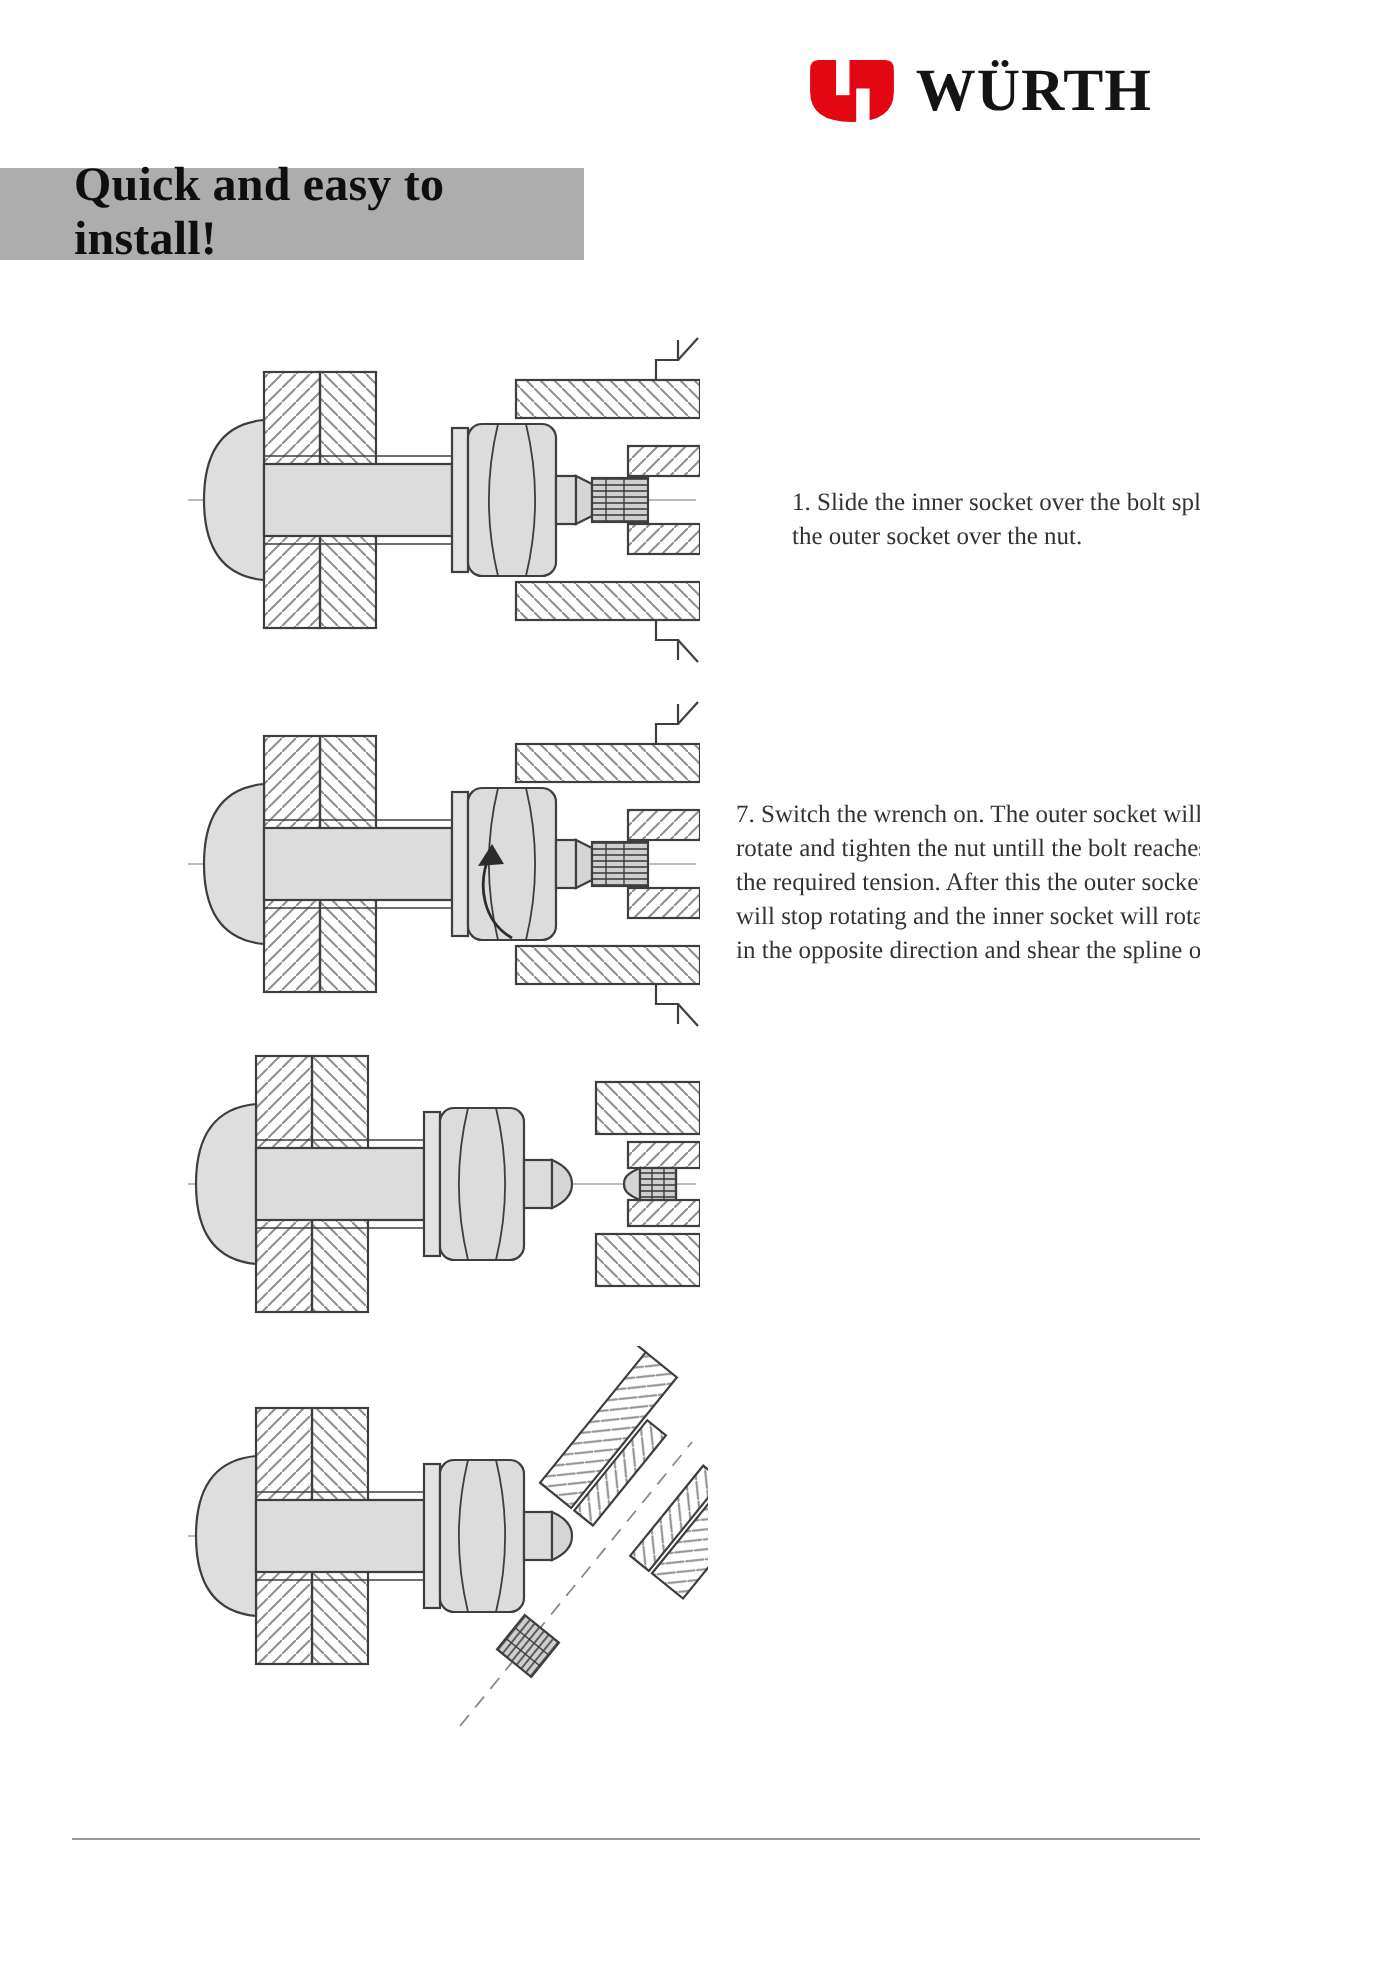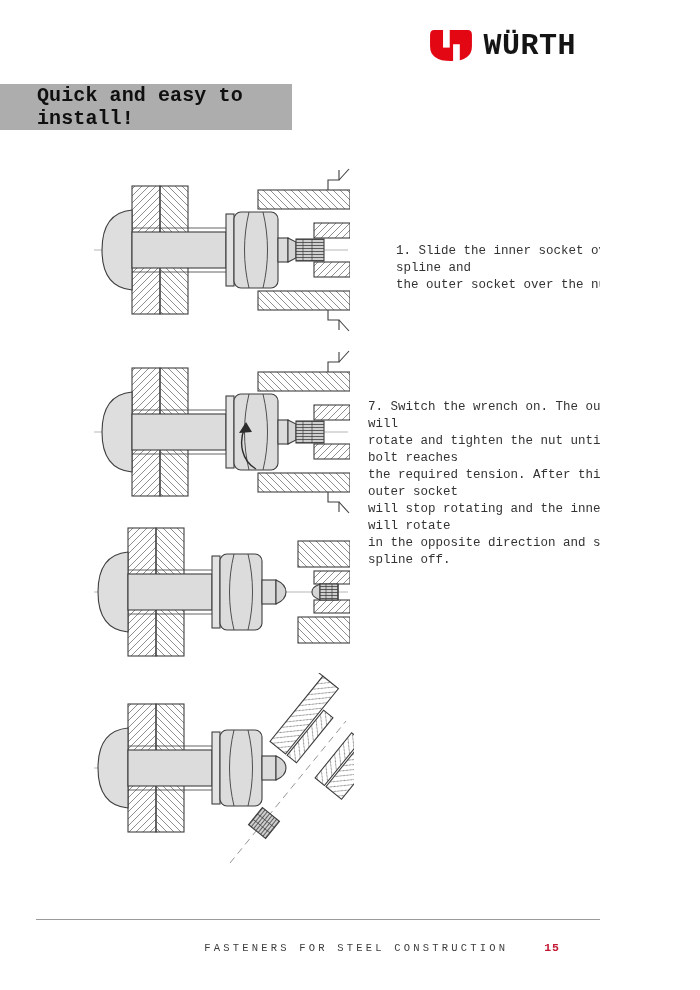--- a/index.html
+++ b/index.html
@@ -1,30 +1,30 @@
 <!DOCTYPE html>
 <html style="--brand-red: #e30613; --page-number-red: #c41734; --banner-bg: #adadad; --text-dark: #2e2e2e;"><head>
 <meta charset="utf-8">
 <style>
   html,body{margin:0;padding:0;background:#fff;}
   .page{
     position:relative;width:600px;height:990px;background:#fff;overflow:hidden;
-    font-family:Liberation Mono, monospace;color:var(--text-dark,#2e2e2e);
+    font-family:Liberation Serif, serif;color:var(--text-dark,#2e2e2e);
   }
   
   .logo{position:absolute;top:30px;right:24px;display:flex;align-items:center;gap:11px;}
   .logo-emblem{width:42px;height:31px;display:block;}
   .logo-word{font-size:30px;font-weight:bold;letter-spacing:.5px;color:#141414;line-height:1;}
   
   .banner{
     position:absolute;left:0;top:84px;width:292px;height:46px;
     background:var(--banner-bg,#adadad);display:flex;align-items:center;
     padding-left:37px;box-sizing:border-box;
   }
-  .banner-title{font-size:20px;font-weight:bold;color:#0f0f0f;letter-spacing:.1px;}
+  .banner-title{font-size:24px;font-weight:bold;color:#0f0f0f;letter-spacing:.1px;}
   
   .diag{position:absolute;display:block;}
   .d1{left:92px;top:166px;width:258px;height:168px;}
   .d2{left:92px;top:348px;width:258px;height:168px;}
   .d3{left:92px;top:513px;width:258px;height:158px;}
   .d4{left:92px;top:673px;width:262px;height:200px;}
   
   .step-text{
     position:absolute;left:368px;width:312px;font-size:12.5px;line-height:1.36;
     color:#333;white-space:pre-line;
@@ -190,18 +190,14 @@
 
   <div class="step-text t1">1. Slide the inner socket over the bolt spline and
 the outer socket over the nut.</div>
   <div class="step-text t2">7. Switch the wrench on. The outer socket will
 rotate and tighten the nut untill the bolt reaches
 the required tension. After this the outer socket
 will stop rotating and the inner socket will rotate
 in the opposite direction and shear the spline off.</div>
 
   <div class="footer-line"></div>
-  <div class="footer">
-    <span class="footer-caption">FASTENERS FOR STEEL CONSTRUCTION</span>
-    <span class="footer-page">15</span>
-  </div>
 
 </div>
 
 </body></html>

